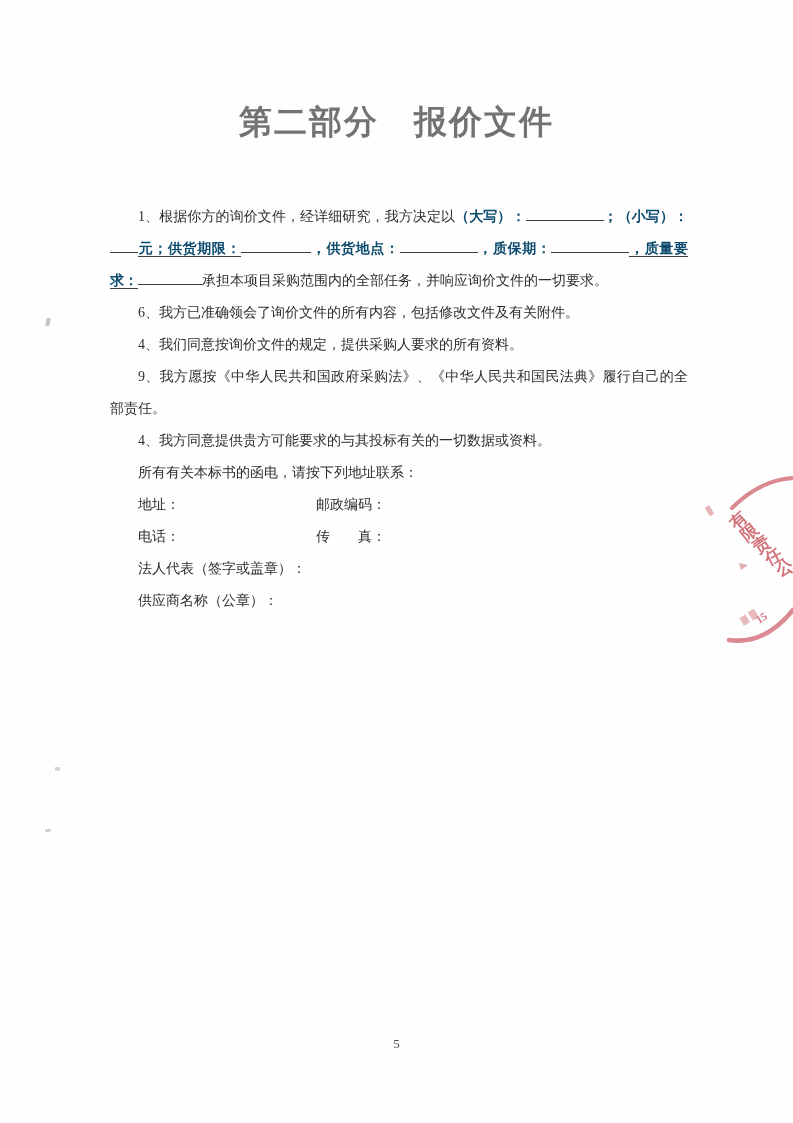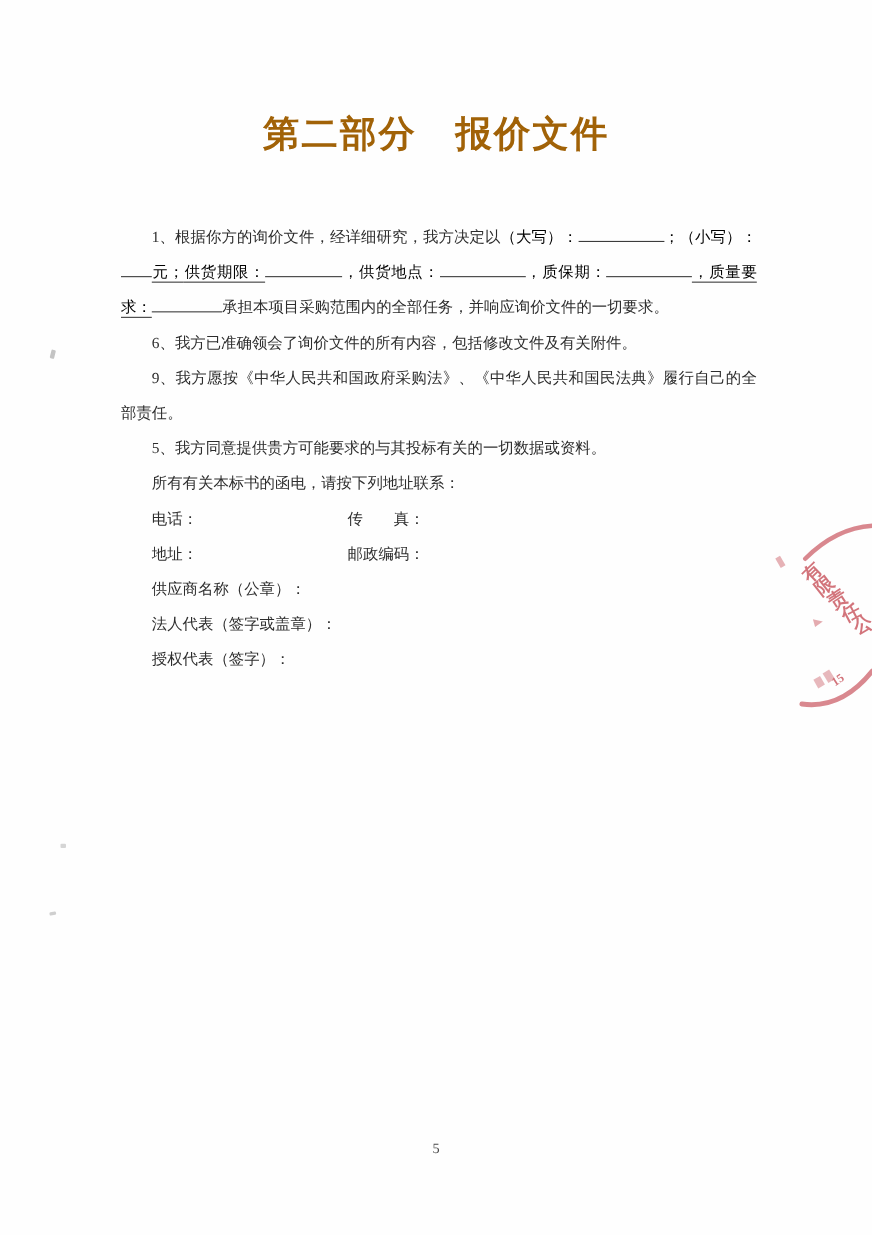--- a/index.html
+++ b/index.html
@@ -8,29 +8,29 @@
     width:793px; height:1123px;
     background:#fefefe;
     overflow:hidden;
     font-family:"Liberation Serif","DejaVu Serif",serif;
     color:#2d2d2d;
   }
   .title {
     position:absolute; top:100px; left:0; right:0;
     margin:0; text-align:center;
     font-size:33px; font-weight:900; letter-spacing:2px;
-    color:#a16207;
+    color:#737373;
   }
   .body {
     position:absolute; top:201px; left:110px; width:578px;
     font-size:14px; line-height:32px;
     text-align:justify;
   }
   .body p { margin:0; text-indent:28px; }
-  .b { font-weight:400; color:#000000; }
+  .b { font-weight:700; color:#0c4a6e; }
   .u { border-bottom:1.5px solid #3c3c3c; }
   .blank {
     display:inline-block; height:13px;
     border-bottom:1.5px solid #3c3c3c;
   }
   .bw-xs { width:28px; }
   .bw-s  { width:64px; }
   .bw-m  { width:70px; }
   .bw    { width:78px; }
   .contact-row { display:flex; padding-left:28px; }
@@ -61,49 +61,47 @@
 
   <h1 class="title">第二部分　报价文件</h1>
 
   <div class="body">
 
     <p><span>1、根据你方的询价文件，经详细研究，我方决定以</span><span class="b">（大写）：</span><span class="blank bw"></span><span class="b">；（小写）：</span><span class="blank bw-xs"></span><span class="b u">元；</span><span class="b u">供货期限：</span><span class="blank bw-m"></span><span class="b">，供货地点：</span><span class="blank bw"></span><span class="b">，质保期：</span><span class="blank bw"></span><span class="b u">，质量要求：</span><span class="blank bw-s"></span><span>承担本项目采购范围内的全部任务，并响应询价文件的一切要求。</span></p>
 
     <p>6、我方已准确领会了询价文件的所有内容，包括修改文件及有关附件。</p>
 
 
+    <p>4、我们同意按询价文件的规定，提供采购人要求的所有资料。</p>
 
     <p>9、我方愿按《中华人民共和国政府采购法》、《中华人民共和国民法典》履行自己的全部责任。</p>
 
-    <p>5、我方同意提供贵方可能要求的与其投标有关的一切数据或资料。</p>
+    <p>4、我方同意提供贵方可能要求的与其投标有关的一切数据或资料。</p>
 
 
     <p>所有有关本标书的函电，请按下列地址联系：</p>
+
+    <div class="contact-row">
+      <span class="contact-col1">地址：</span>
+      <span>邮政编码：</span>
+    </div>
 
     <div class="contact-row">
       <span class="contact-col1">电话：</span>
       <span>传　　真：</span>
     </div>
 
     <div class="contact-row">
-      <span class="contact-col1">地址：</span>
-      <span>邮政编码：</span>
+      <span>法人代表（签字或盖章）：</span>
     </div>
 
     <div class="contact-row">
       <span>供应商名称（公章）：</span>
     </div>
 
-    <div class="contact-row">
-      <span>法人代表（签字或盖章）：</span>
-    </div>
-
-    <div class="contact-row">
-      <span>授权代表（签字）：</span>
-    </div>
 
 
   </div>
 
   <svg class="seal" viewBox="0 0 100 230" xmlns="http://www.w3.org/2000/svg">
     <path d="M 39 78 Q 67 50 100 48" fill="none" stroke="currentColor" stroke-width="4" stroke-linecap="round" opacity="0.85"></path>
     <path d="M 36 210 Q 72 215 100 180" fill="none" stroke="currentColor" stroke-width="4.5" stroke-linecap="round" opacity="0.85"></path>
     <rect x="14" y="76" width="5" height="10" fill="currentColor" opacity="0.55" transform="rotate(-30 16 81)"></rect>
     <text x="37" y="97" font-size="17" transform="rotate(-44 44 91)">有</text>
     <text x="48" y="109" font-size="17" transform="rotate(-38 55 103)">限</text>

